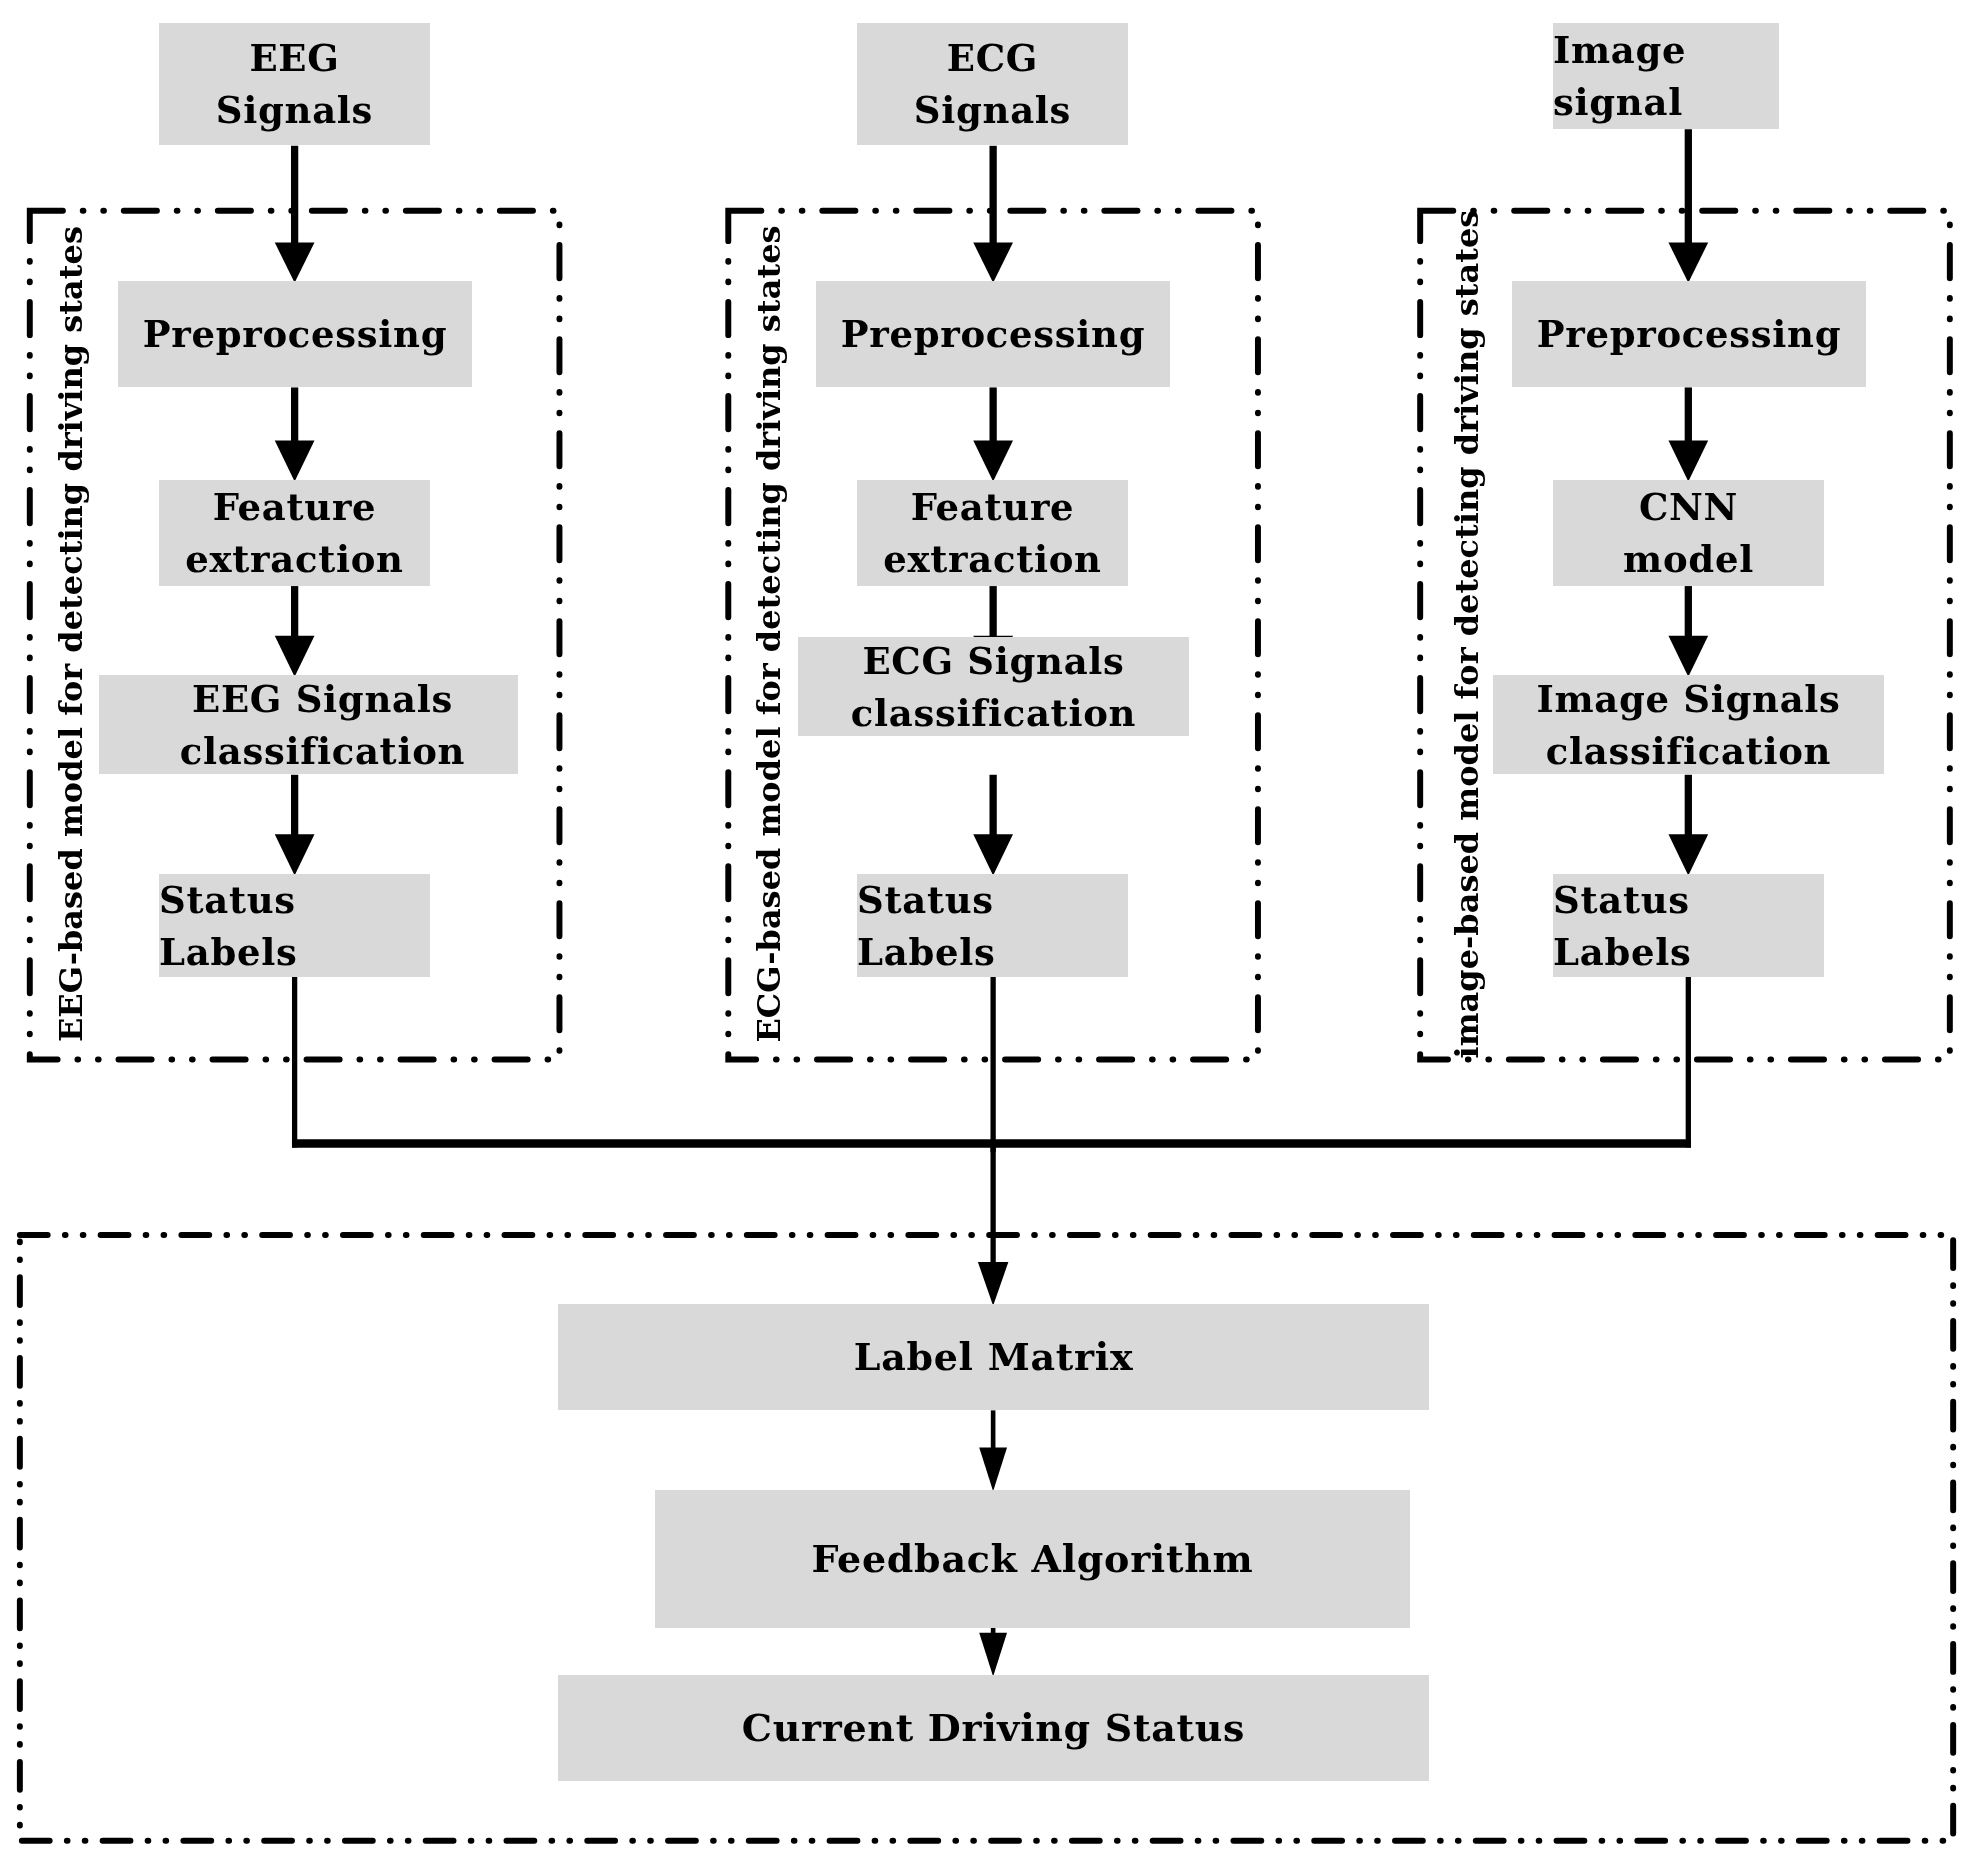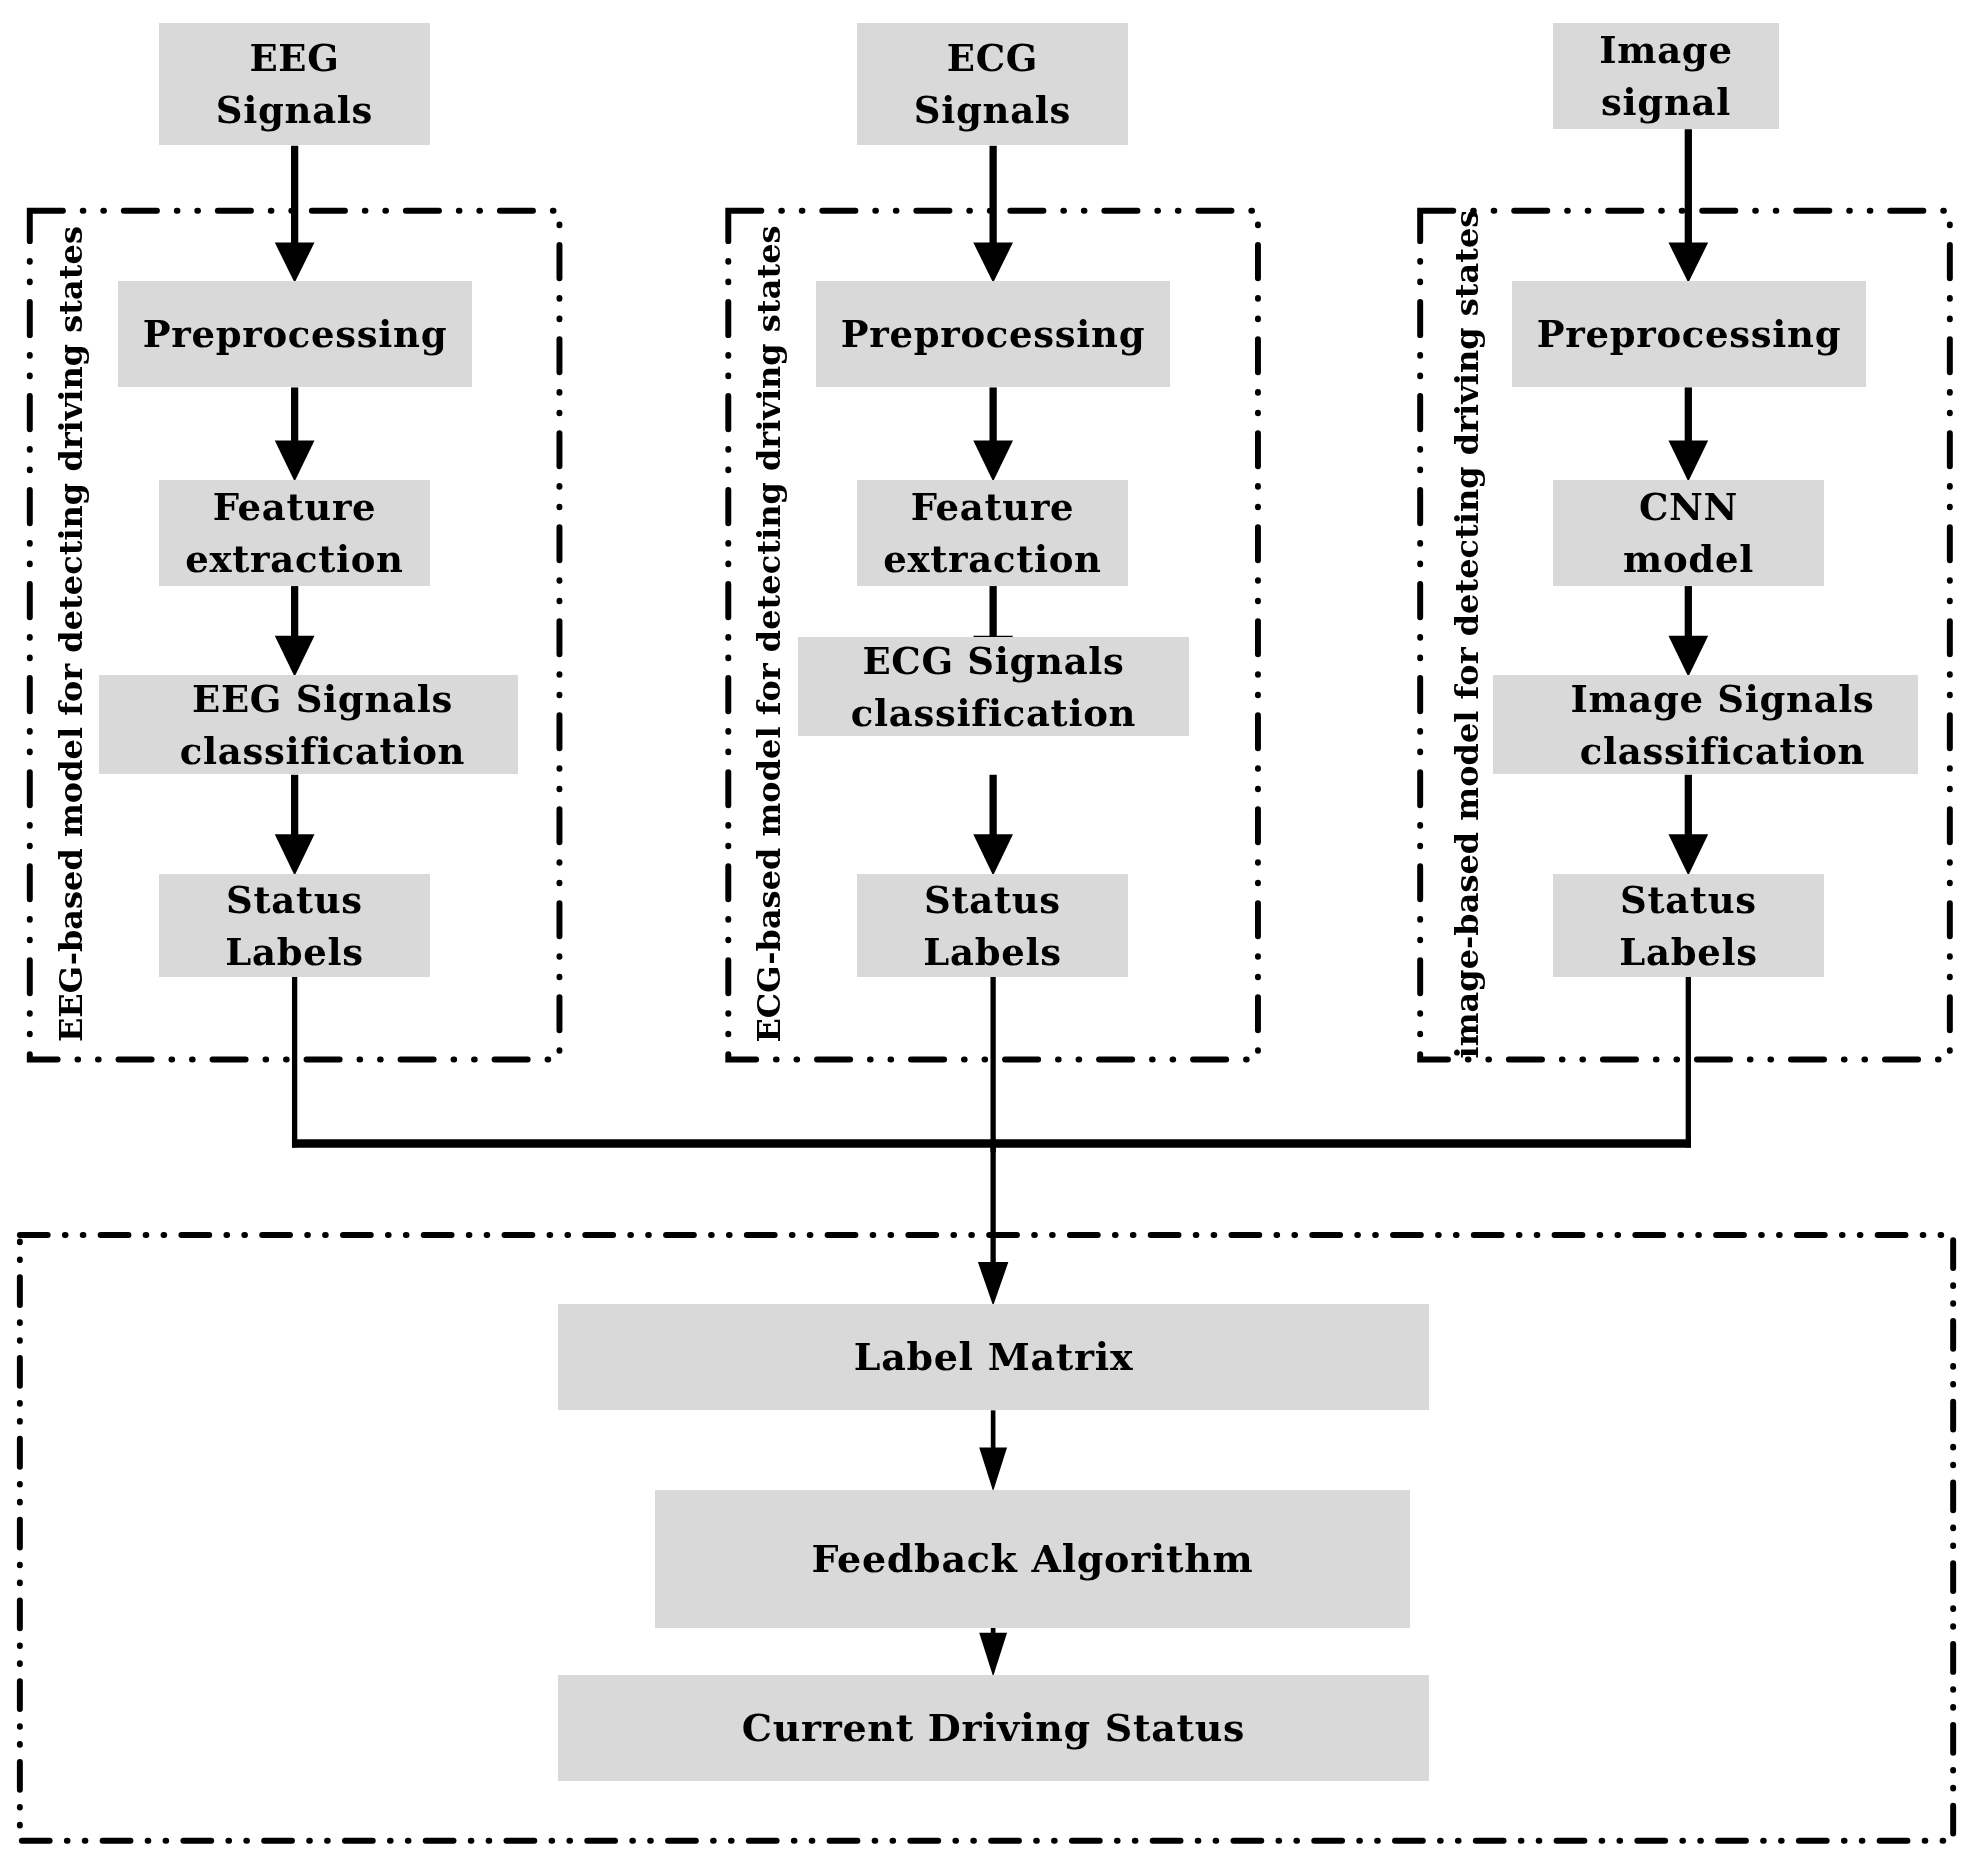--- a/index.html
+++ b/index.html
@@ -19,21 +19,21 @@
   }
   svg.lines{position:absolute;left:0;top:0;z-index:1;}
   svg.lines .stroke{stroke:var(--line-color);fill:none;}
   svg.lines .fill{fill:var(--line-color);stroke:none;}
 
   .gbox{
     position:absolute;
     background:var(--box-fill);
     display:flex;flex-direction:column;
     align-items:center;justify-content:center;
-    text-align:center;
+    text-align:left;
     font-weight:bold;
     font-size:37px;
     line-height:52px;
     z-index:2;
     letter-spacing:0.7px;
   }
   .gbox.big{font-size:38px;}
 
   
   .b-src-1 {left:159px; top:23px;  width:271px; height:122px;}
@@ -44,21 +44,21 @@
   
   .b-src-2 {left:857px;top:23px;  width:271px; height:122px;}
   .b-pre-2 {left:816px;top:281px; width:354px; height:106px;}
   .b-fea-2 {left:857px;top:480px; width:271px; height:106px;}
   .b-cls-2 {left:798px;top:637px;width:391px; height:99px;}
   .b-sta-2 {left:857px;top:874px;width:271px; height:103px;}
   
   .b-src-3 {left:1553px;top:23px;  width:226px; height:106px;}
   .b-pre-3 {left:1512px;top:281px; width:354px; height:106px;}
   .b-cnn-3 {left:1553px;top:480px; width:271px; height:106px;}
-  .b-cls-3 {left:1493px;top:675px;width:391px; height:99px;padding-left:34px;}
+  .b-cls-3 {left:1493px;top:675px;width:391px; height:99px;}
   .b-sta-3 {left:1553px;top:874px;width:271px; height:103px;}
   
   .b-lbm {left:558px; top:1304px;width:871px;height:106px;}
   .b-fba {left:616px; top:1490px;width:755px;height:138px;margin-left:39px;}
   .b-cds {left:558px; top:1675px;width:871px;height:106px;}
 
   .rot-label{
     position:absolute;
     width:861px;height:40px;
     line-height:40px;

